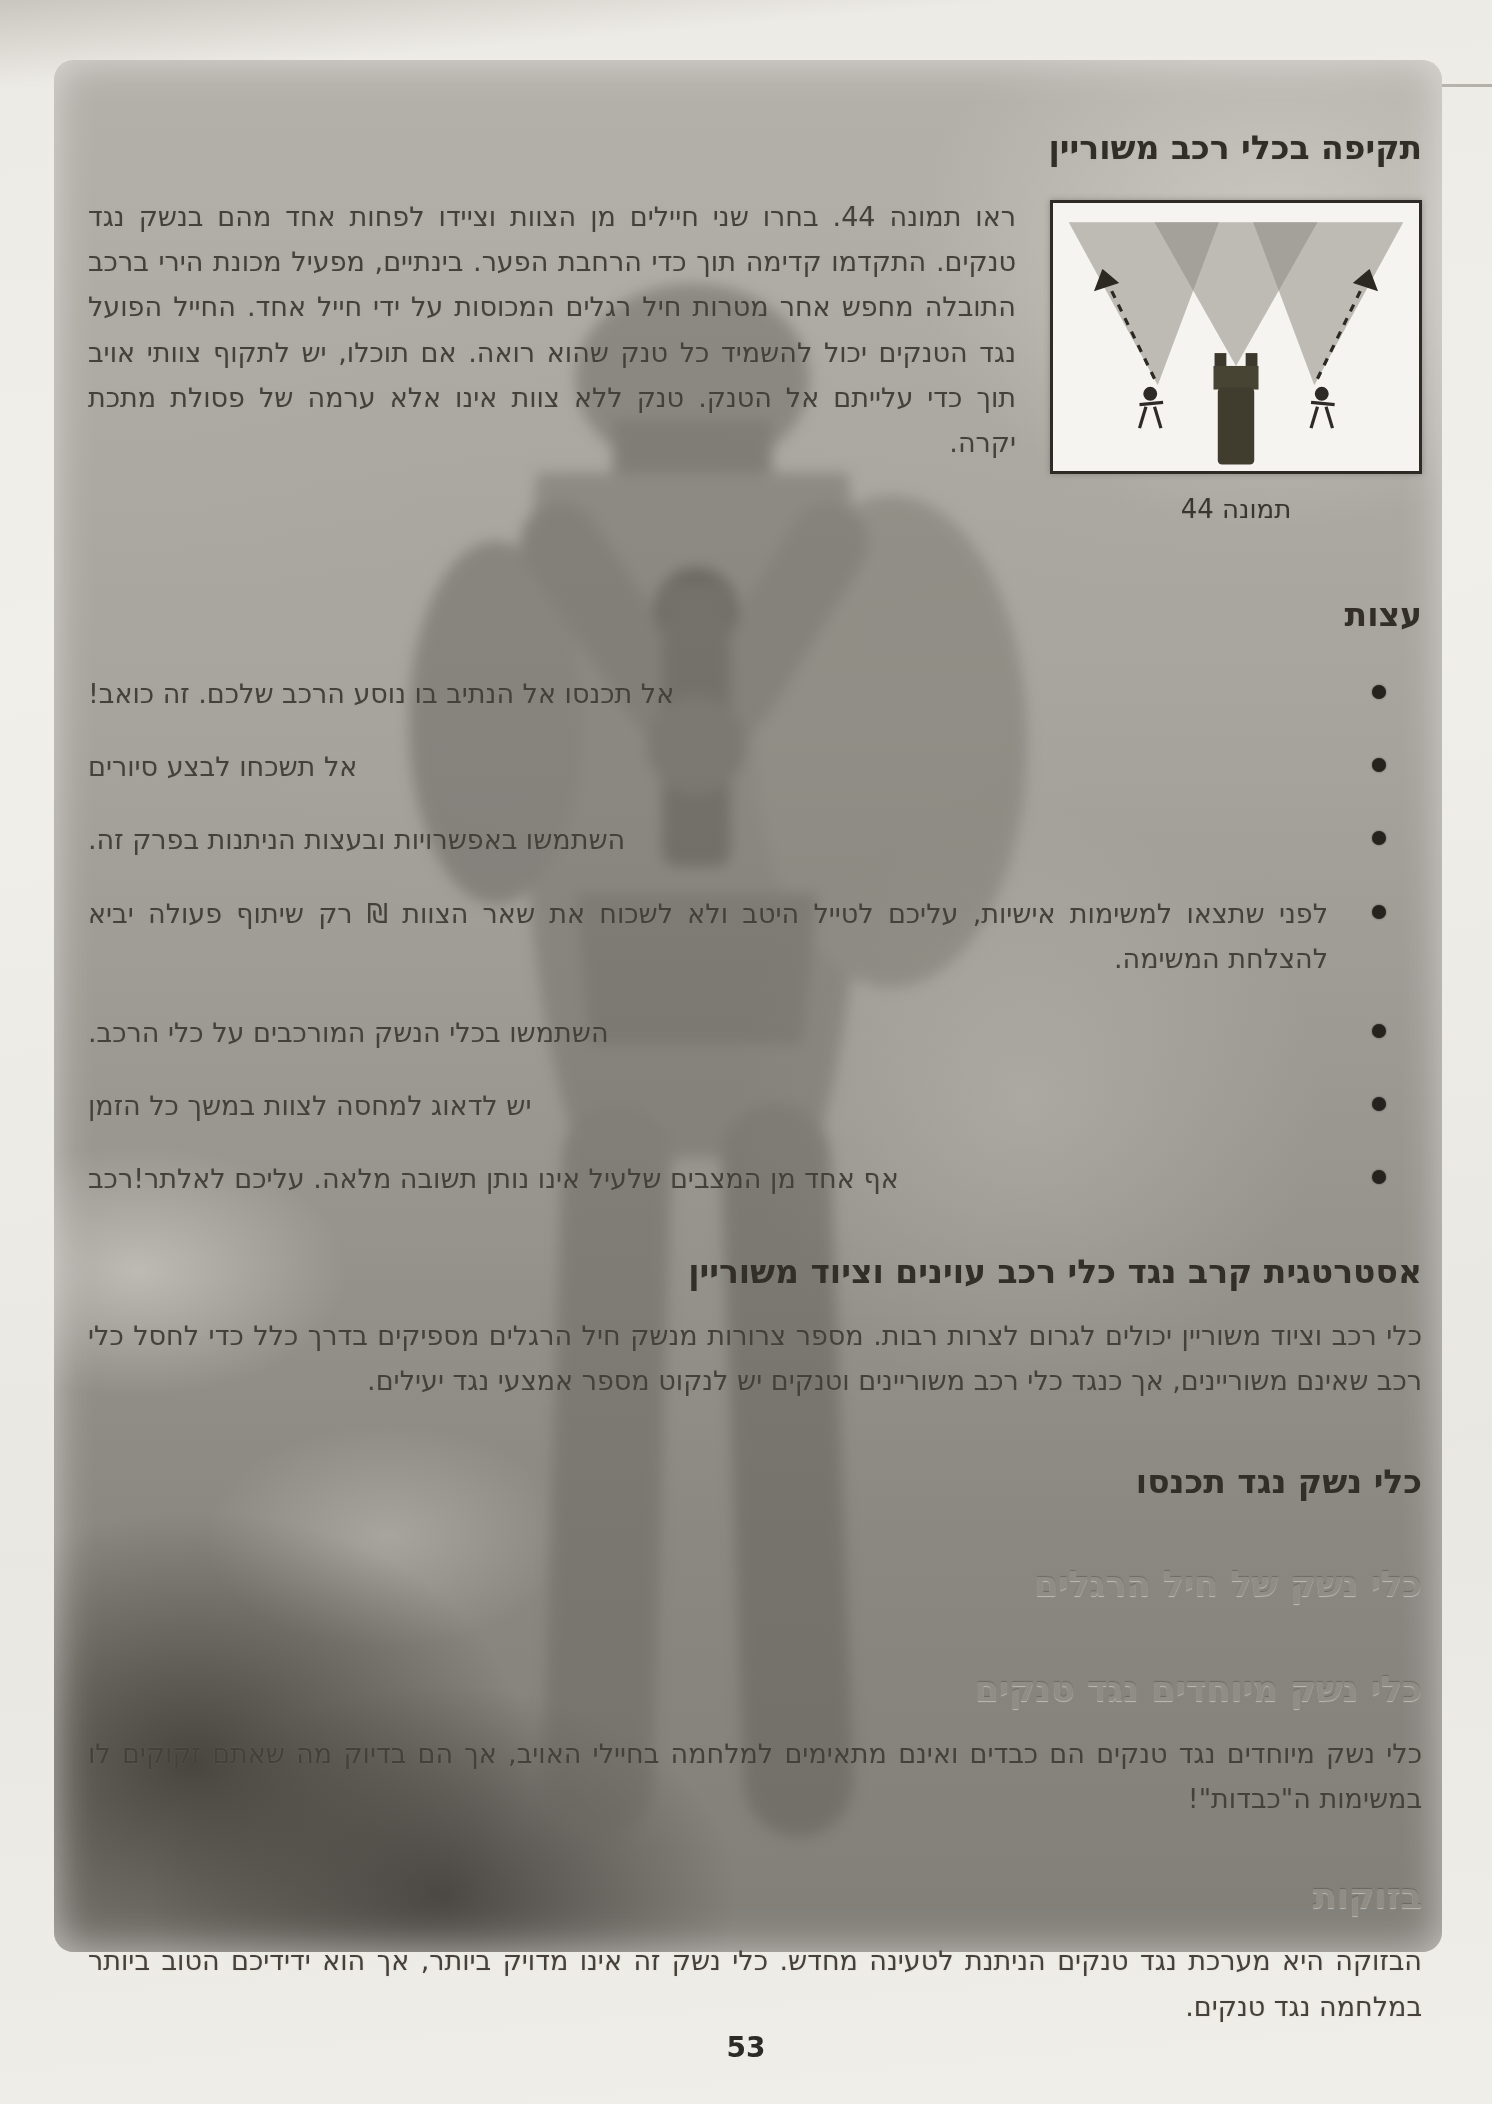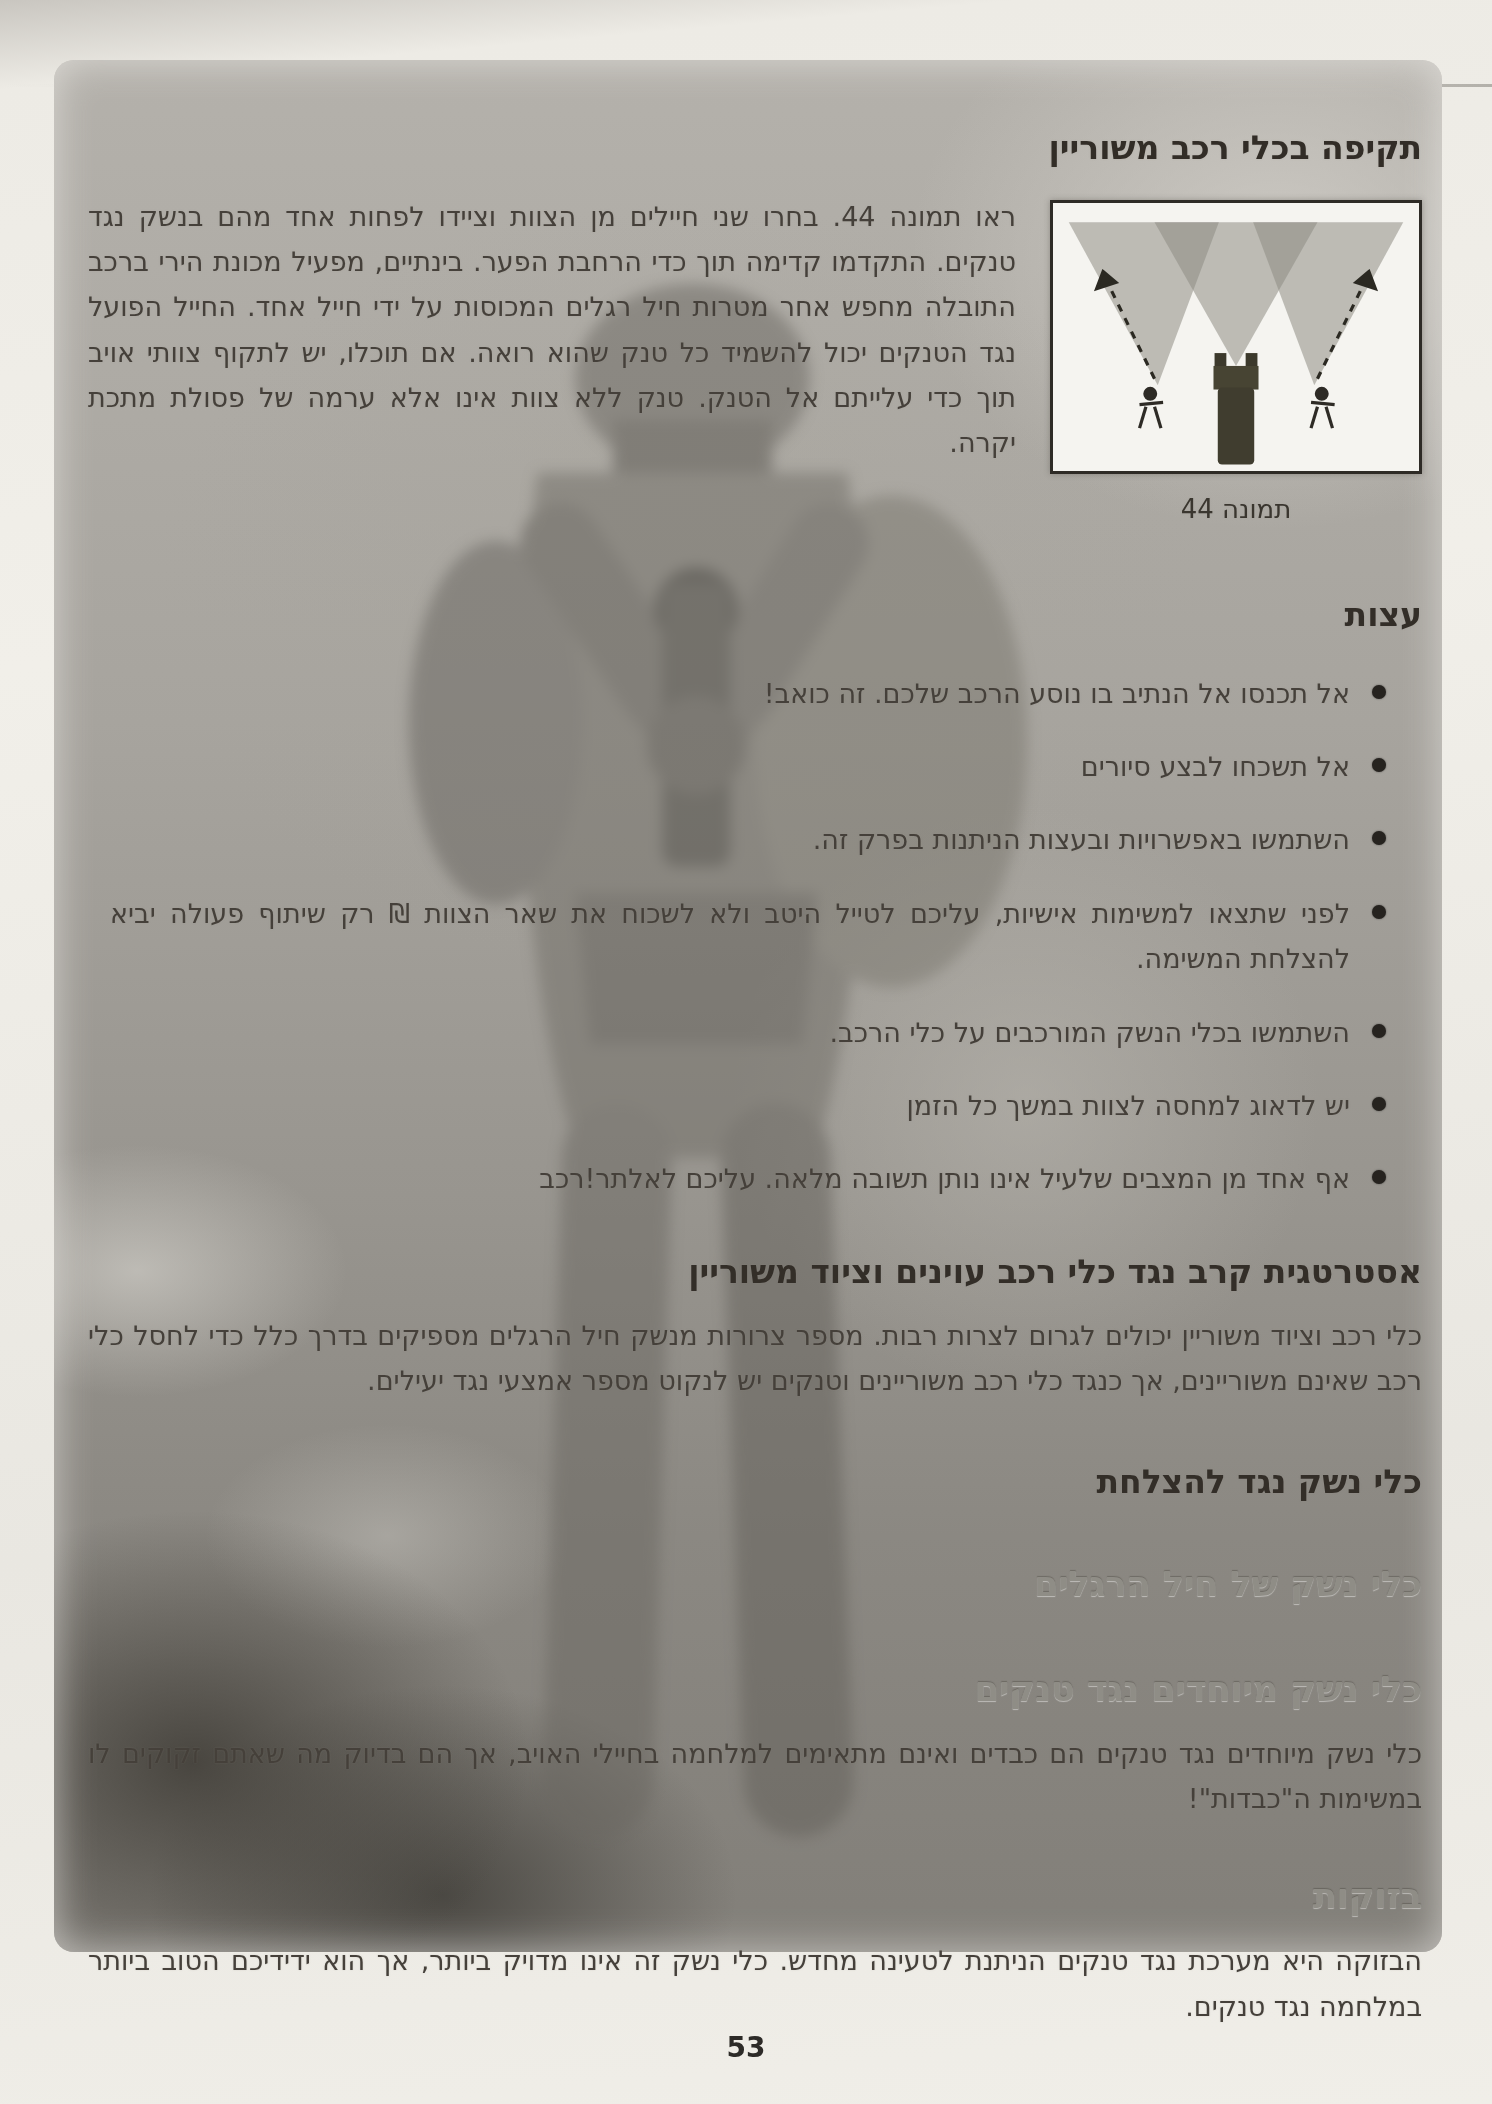--- a/index.html
+++ b/index.html
@@ -45,21 +45,21 @@
   .figure{float:right;width:372px;margin:6px 0 6px 34px;text-align:center;}
   .figbox{
     width:372px;height:274px;background:#f5f4f0;border:3px solid #2e2b26;box-sizing:border-box;
     box-shadow:0 0 6px rgba(60,58,52,.35);
   }
   .figbox svg{width:100%;height:100%;display:block;}
   .figcaption{margin-top:14px;font-size:26px;color:#3a362f;text-align:center;direction:rtl;}
   .clear{clear:both;}
   
   .tips{padding-right:36px;}
-  .tip{display:flex;direction:rtl;gap:22px;margin:28px 0;align-items:flex-start;}
+  .tip{display:flex;direction:rtl;gap:22px;margin:28px 0;align-items:flex-start;justify-content:space-between;}
   .tip .dot{flex:0 0 auto;width:14px;height:14px;border-radius:50%;background:#26231f;margin-top:14px;
     box-shadow:0 0 2px rgba(0,0,0,.5);}
   .tip .txt{max-width:1240px;}
   .pageno{
     position:absolute;bottom:40px;left:0;right:0;text-align:center;
     font-size:28px;font-weight:bold;color:#2d2b28;text-shadow:none;
   }
 </style>
 </head>
 <body>
@@ -157,21 +157,21 @@
     </div>
     <div class="tip">
       <span class="dot"></span>
       <span class="txt">אף אחד מן המצבים שלעיל אינו נותן תשובה מלאה. עליכם לאלתר!רכב</span>
     </div>
   </div>
 
   <h2 class="sec tight">אסטרטגית קרב נגד כלי רכב עוינים וציוד משוריין</h2>
   <p class="body">כלי רכב וציוד משוריין יכולים לגרום לצרות רבות. מספר צרורות מנשק חיל הרגלים מספיקים בדרך כלל כדי לחסל כלי רכב שאינם משוריינים, אך כנגד כלי רכב משוריינים וטנקים יש לנקוט מספר אמצעי נגד יעילים.</p>
 
-  <h2 class="sec">כלי נשק נגד להצלחת</h2>
+  <h2 class="sec">כלי נשק נגד תכנסו</h2>
 
   <h3 class="sub">כלי נשק של חיל הרגלים</h3>
 
   <h3 class="sub">כלי נשק מיוחדים נגד טנקים</h3>
   <p class="body">כלי נשק מיוחדים נגד טנקים הם כבדים ואינם מתאימים למלחמה בחיילי האויב, אך הם בדיוק מה שאתם זקוקים לו במשימות ה"כבדות"!</p>
 
   <h3 class="sub">בזוקות</h3>
   <p class="body">הבזוקה היא מערכת נגד טנקים הניתנת לטעינה מחדש. כלי נשק זה אינו מדויק ביותר, אך הוא ידידיכם הטוב ביותר במלחמה נגד טנקים.</p>
 
 </div>

